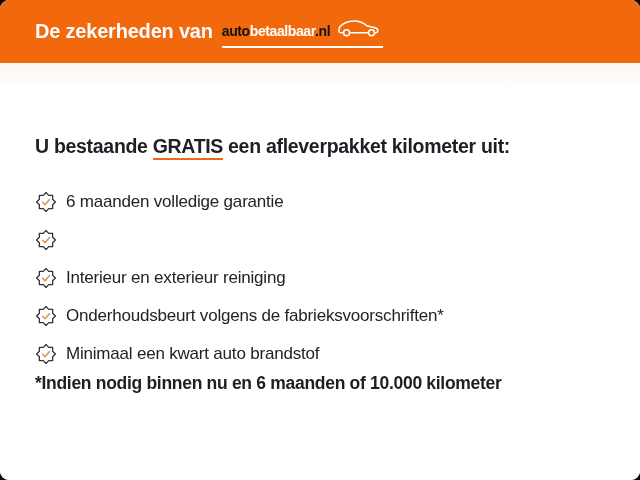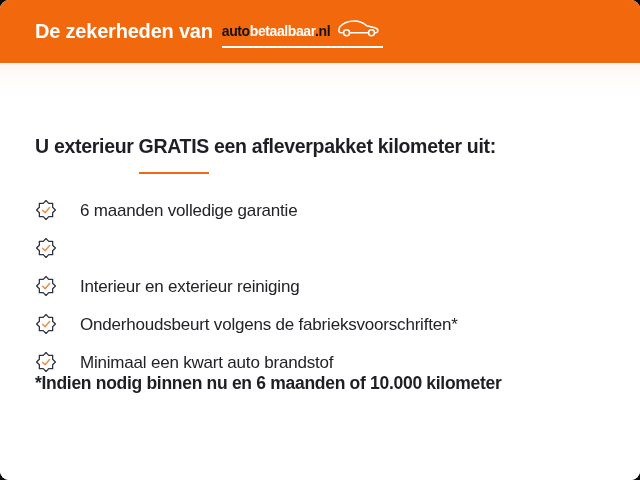--- a/index.html
+++ b/index.html
@@ -58,32 +58,32 @@
   .heading {
     margin-top: 71px;
     font-size: 19.5px;
     font-weight: 700;
     color: #1E1E26;
     letter-spacing: -0.3px;
     line-height: 25px;
   }
   .heading .hl {
     border-bottom: 2px solid #ED6A12;
-    padding-bottom: 15px;
+    padding-bottom: 1px;
     margin: 0 5px;
   }
   .benefits {
     list-style: none;
     margin-top: 24px;
   }
   .benefit {
     display: flex;
-    align-items: flex-end;
+    align-items: center;
     height: 38px;
-    gap: 23px;
+    gap: 9px;
   }
   .benefit-label {
     font-size: 17px;
     font-weight: 500;
     color: #22222A;
     letter-spacing: -0.2px;
   }
   .seal-icon { flex: 0 0 auto; display: block; }
   .footnote {
     font-size: 17.5px;
@@ -107,21 +107,21 @@
           <path d="M13.4 18.5 H32.6" stroke="#ffffff" stroke-width="1.6" stroke-linecap="round"></path>
           <circle cx="10" cy="18.5" r="3.1" stroke="#ffffff" stroke-width="1.6"></circle>
           <circle cx="36" cy="18.5" r="3.1" stroke="#ffffff" stroke-width="1.6"></circle>
         </svg>
       </span>
     </span>
   </div>
 
   <div class="body">
 
-    <h1 class="heading"><span>U exterieur</span><span class="hl">GRATIS</span><span>een afleverpakket kilometer uit:</span></h1>
+    <h1 class="heading"><span>U bestaande</span><span class="hl">GRATIS</span><span>een afleverpakket kilometer uit:</span></h1>
 
     <ul class="benefits">
       <li class="benefit">
         <svg class="seal-icon" width="22" height="22" viewBox="0 0 24 24" fill="none">
           <polygon points="22.3,12 19.21,14.98 19.28,19.28 14.98,19.21 12,22.3 9.01,19.21 4.72,19.28 4.79,14.98 1.7,12 4.79,9.01 4.72,4.72 9.01,4.79 12,1.7 14.98,4.79 19.28,4.72 19.21,9.01" stroke="#2D3340" stroke-width="1.4" stroke-linejoin="round"></polygon>
           <path d="M8.3 12.3 L11 15 L15.9 9.3" stroke="#E8914F" stroke-width="1.7" stroke-linecap="round" stroke-linejoin="round"></path>
         </svg>
         <span class="benefit-label">6 maanden volledige garantie</span>
       </li>
       <li class="benefit">

